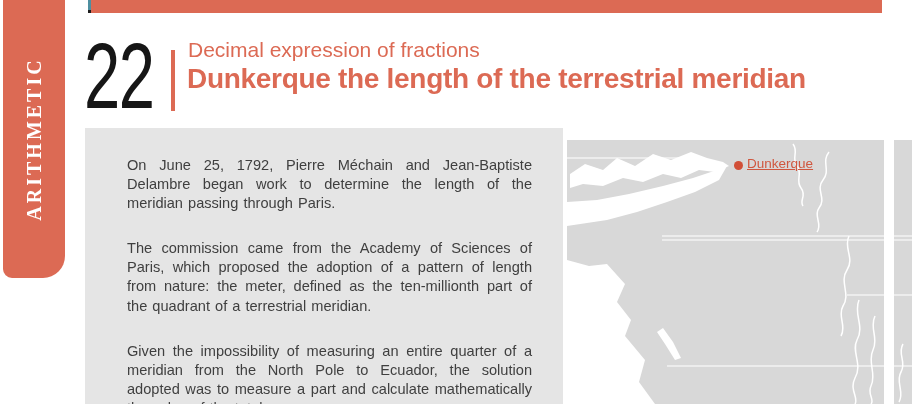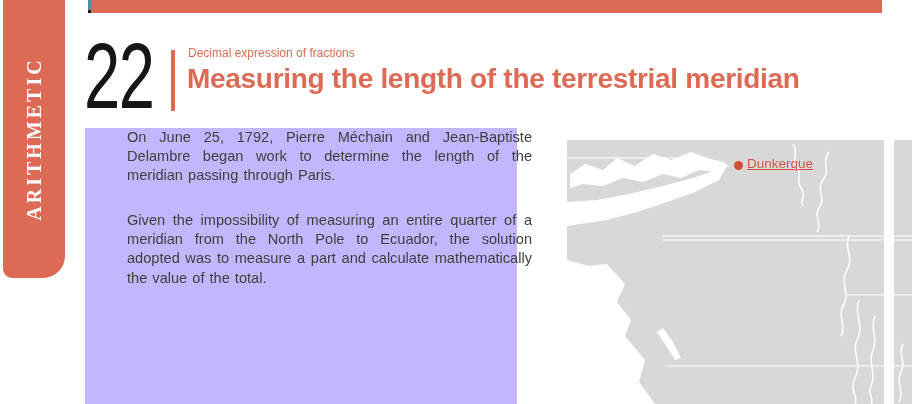--- a/index.html
+++ b/index.html
@@ -42,35 +42,35 @@
     font-size: 93px; line-height: 1; font-weight: 400;
     color: #161616;
     transform: scaleX(0.70); transform-origin: left top;
     letter-spacing: -2px;
   }
   .header-divider {
     position: absolute; left: 171px; top: 50px;
     width: 4px; height: 61px; background: #dc6a54;
   }
   .chapter-kicker {
-    position: absolute; left: 188px; top: 46px;
-    font-size: 12px; color: #dc6a54;
+    position: absolute; left: 188px; top: 38px;
+    font-size: 21px; color: #dc6a54;
   }
   .chapter-title {
     position: absolute; left: 187px; top: 63px;
     font-size: 28px; font-weight: bold; color: #dc6a54;
     white-space: nowrap; letter-spacing: -0.3px;
   }
 
   
   .intro-panel {
     position: absolute; left: 85px; top: 128px;
-    width: 432px; height: 276px;
-    background: #c4b5fd;
-    padding: 0 28px 0 42px;
+    width: 478px; height: 276px;
+    background: #e5e5e5;
+    padding: 28px 28px 0 42px;
   }
   .intro-panel p {
     width: 405px;
     font-size: 14.6px; line-height: 19.1px;
     color: #3f3f3f;
     text-align: justify;
     word-spacing: 1px;
     margin: 0 0 26px 0;
   }
 
@@ -102,24 +102,25 @@
   <div class="top-bar-notch"></div>
   <div class="top-bar"></div>
 
   <aside class="sidebar-tab">
     <span class="sidebar-label">ARITHMETIC</span>
   </aside>
 
   <div class="chapter-number">22</div>
   <div class="header-divider"></div>
   <div class="chapter-kicker">Decimal expression of fractions</div>
-  <h1 class="chapter-title">Measuring the length of the terrestrial meridian</h1>
+  <h1 class="chapter-title">Dunkerque the length of the terrestrial meridian</h1>
 
   <section class="intro-panel">
     <p>On June 25, 1792, Pierre Méchain and Jean-Baptiste Delambre began work to determine the length of the meridian passing through Paris.</p>
+    <p>The commission came from the Academy of Sciences of Paris, which proposed the adoption of a pattern of length from nature: the meter, defined as the ten-millionth part of the quadrant of a terrestrial meridian.</p>
     <p>Given the impossibility of measuring an entire quarter of a meridian from the North Pole to Ecuador, the solution adopted was to measure a part and calculate mathematically the value of the total.</p>
   </section>
 
   <figure class="map-figure">
     <svg class="map-svg" width="345" height="264" viewBox="0 0 345 264">
 
       <rect x="0" y="0" width="345" height="264" fill="#d8d8d8"></rect>
 
       <path fill="#ffffff" d="M3,34 L18,24 L36,30 L50,18 L68,26 L86,14 L104,20 L124,12
                                L140,18 L156,22 L162,26 L148,32 L132,30 L114,38 L96,34

